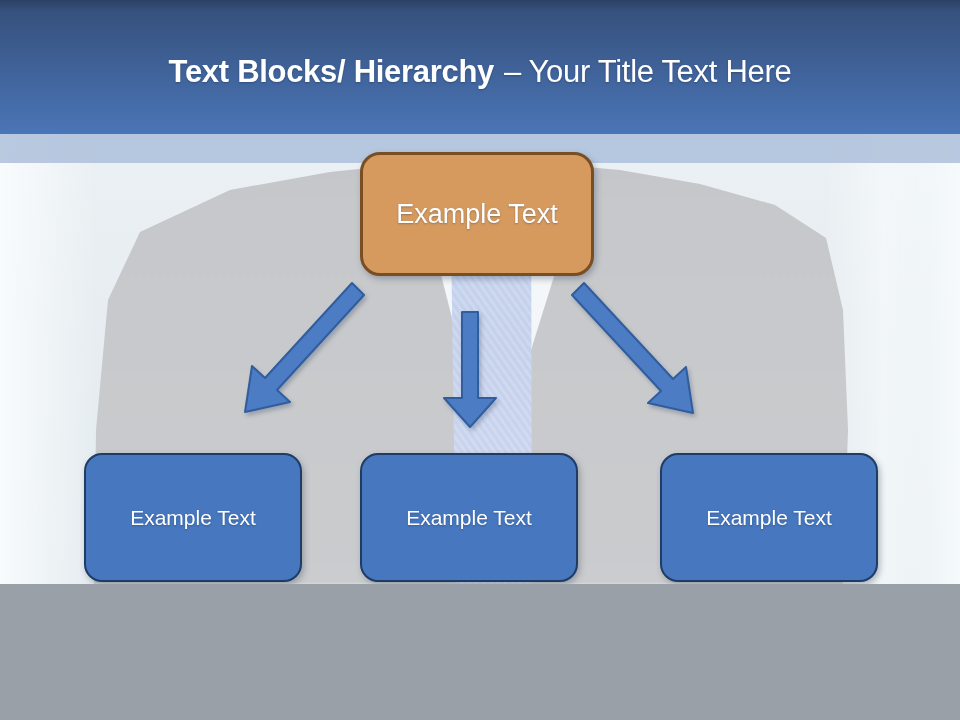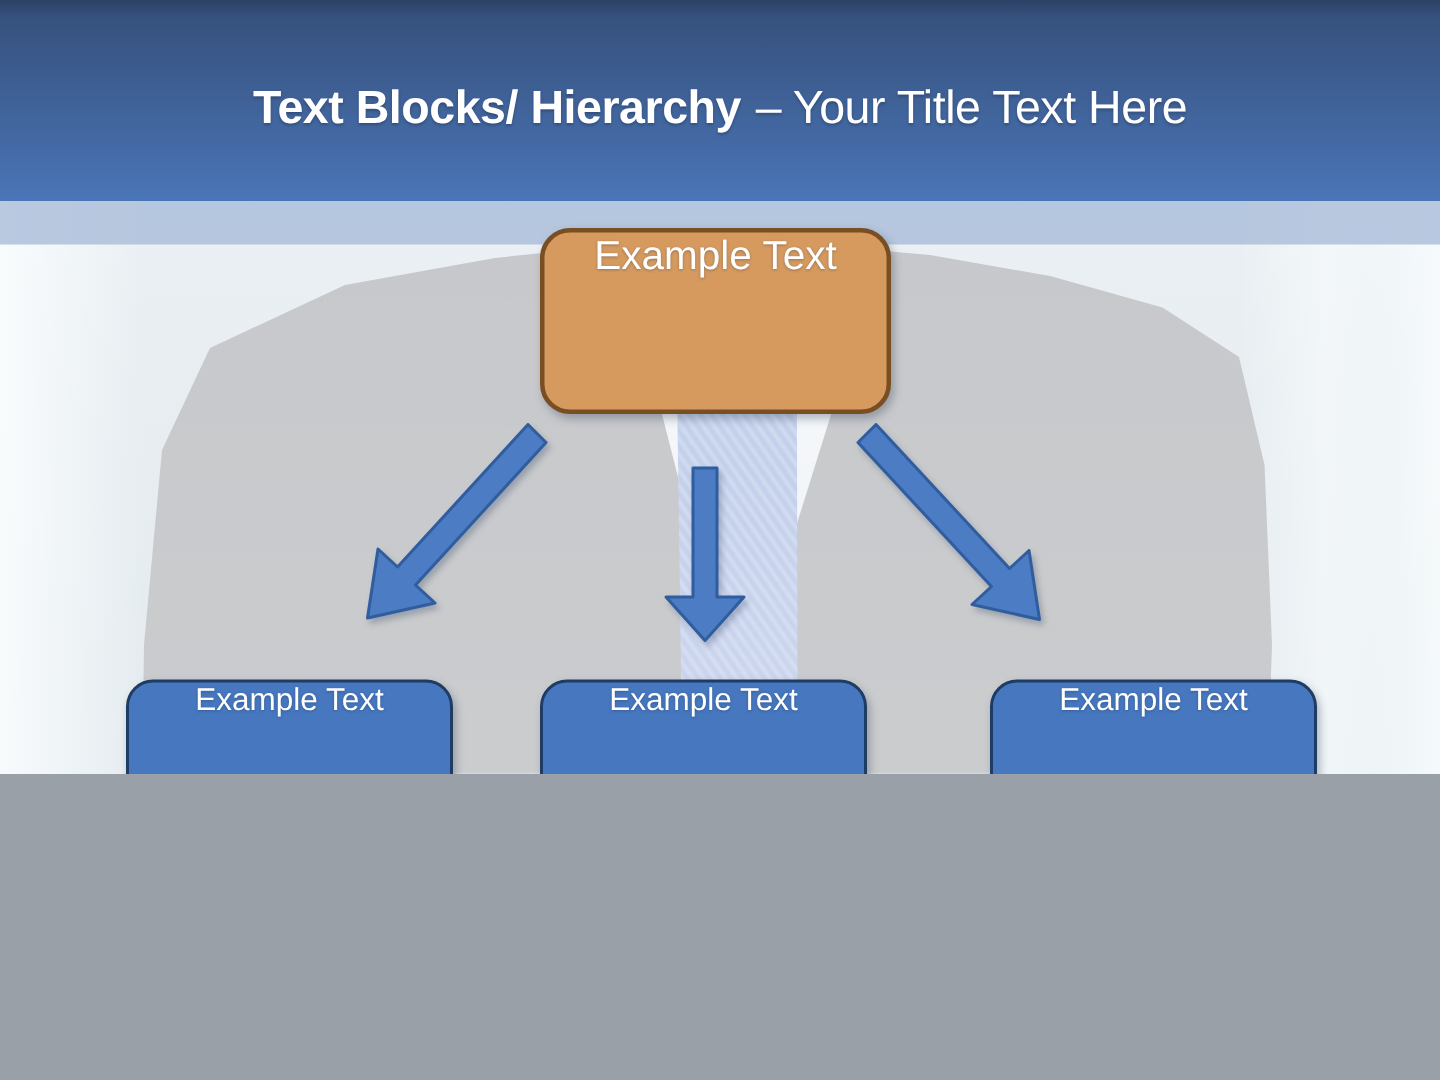--- a/index.html
+++ b/index.html
@@ -10,21 +10,21 @@
     --root-fill:#d69a5f;
     --root-border:#7a4e23;
     --child-fill:#4677bf;
     --child-border:#1e3c64;
     --arrow-fill:#4b7cc4;
     --arrow-stroke:#305d9e;
     --title-color:#ffffff;
   }
   html,body{margin:0;padding:0;background:#9aa0a8;}
   .slide{
-    position:relative;width:960px;height:516px;overflow:hidden;
+    position:relative;width:960px;height:584px;overflow:hidden;
     font-family:"Liberation Sans", sans-serif;
     background:linear-gradient(180deg,#eef3f6 0%,#e7edf1 55%,#e4ebef 100%);
   }
   
   .bg{position:absolute;inset:0;}
   .bg-streaks{
     position:absolute;inset:0;
     background:
       linear-gradient(90deg, rgba(250,253,254,0.9) 0%, rgba(250,253,254,0) 10%),
       linear-gradient(270deg, rgba(248,252,253,0.85) 0%, rgba(248,252,253,0) 9%),
@@ -67,21 +67,21 @@
   .title{
     position:absolute;left:0;top:54px;width:960px;
     text-align:center;color:var(--title-color);
     font-size:31px;letter-spacing:-0.3px;white-space:nowrap;
     text-shadow:0 1px 2px rgba(20,35,60,0.35);
   }
   .title-bold{font-weight:bold;margin-right:0.32em;}
   .title-regular{font-weight:normal;}
   
   .node{
-    position:absolute;display:flex;align-items:flex-start;justify-content:center;
+    position:absolute;display:flex;align-items:center;justify-content:center;
     color:#ffffff;text-align:center;
     box-shadow:2px 3px 6px rgba(50,65,90,0.35);
   }
   .node-root{
     left:360px;top:152px;width:228px;height:118px;
     background:var(--root-fill);
     border:3px solid var(--root-border);
     border-radius:20px;font-size:27px;
   }
   .node-child{

